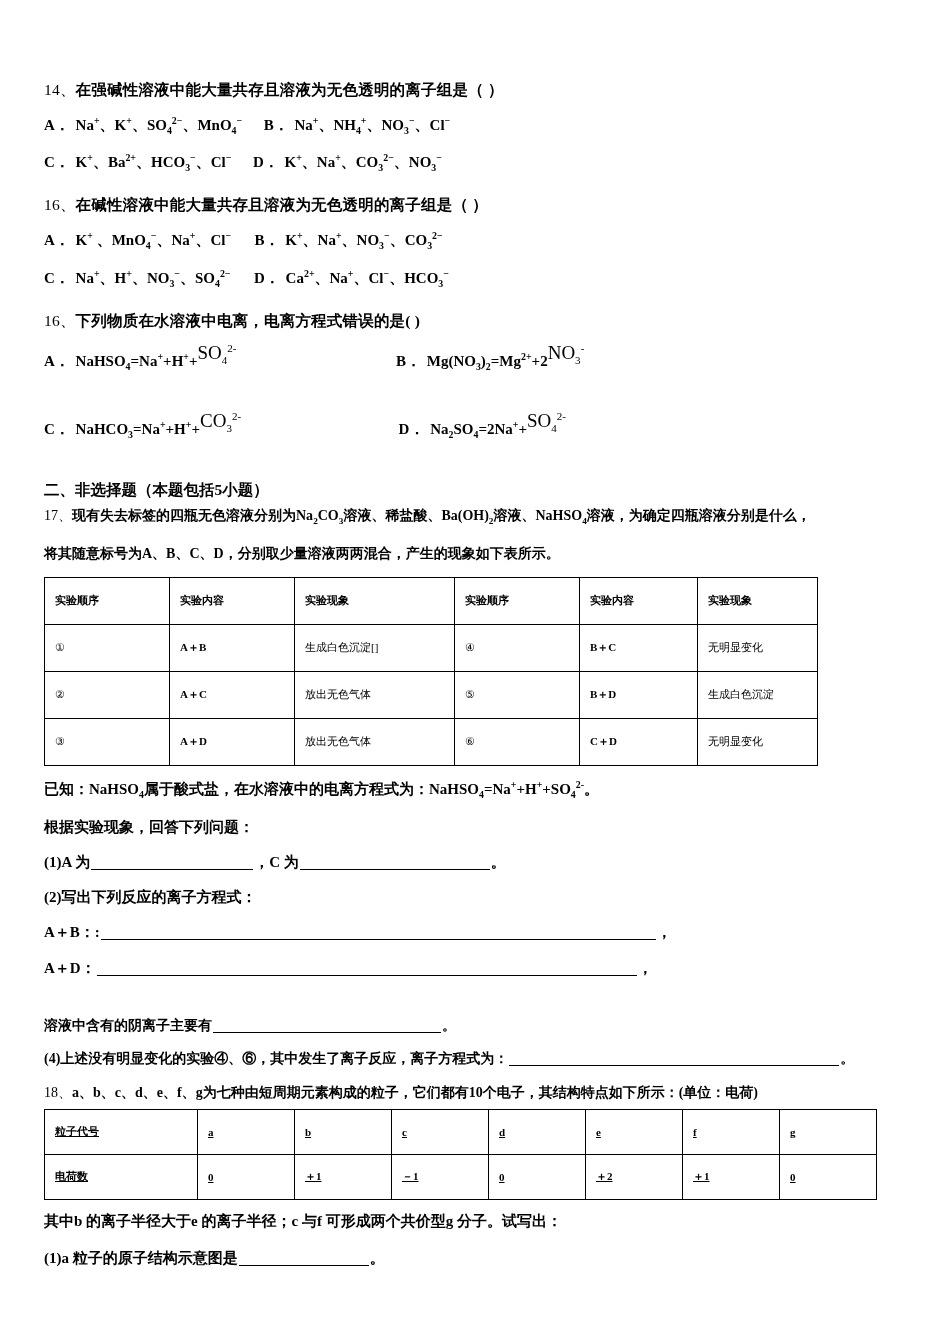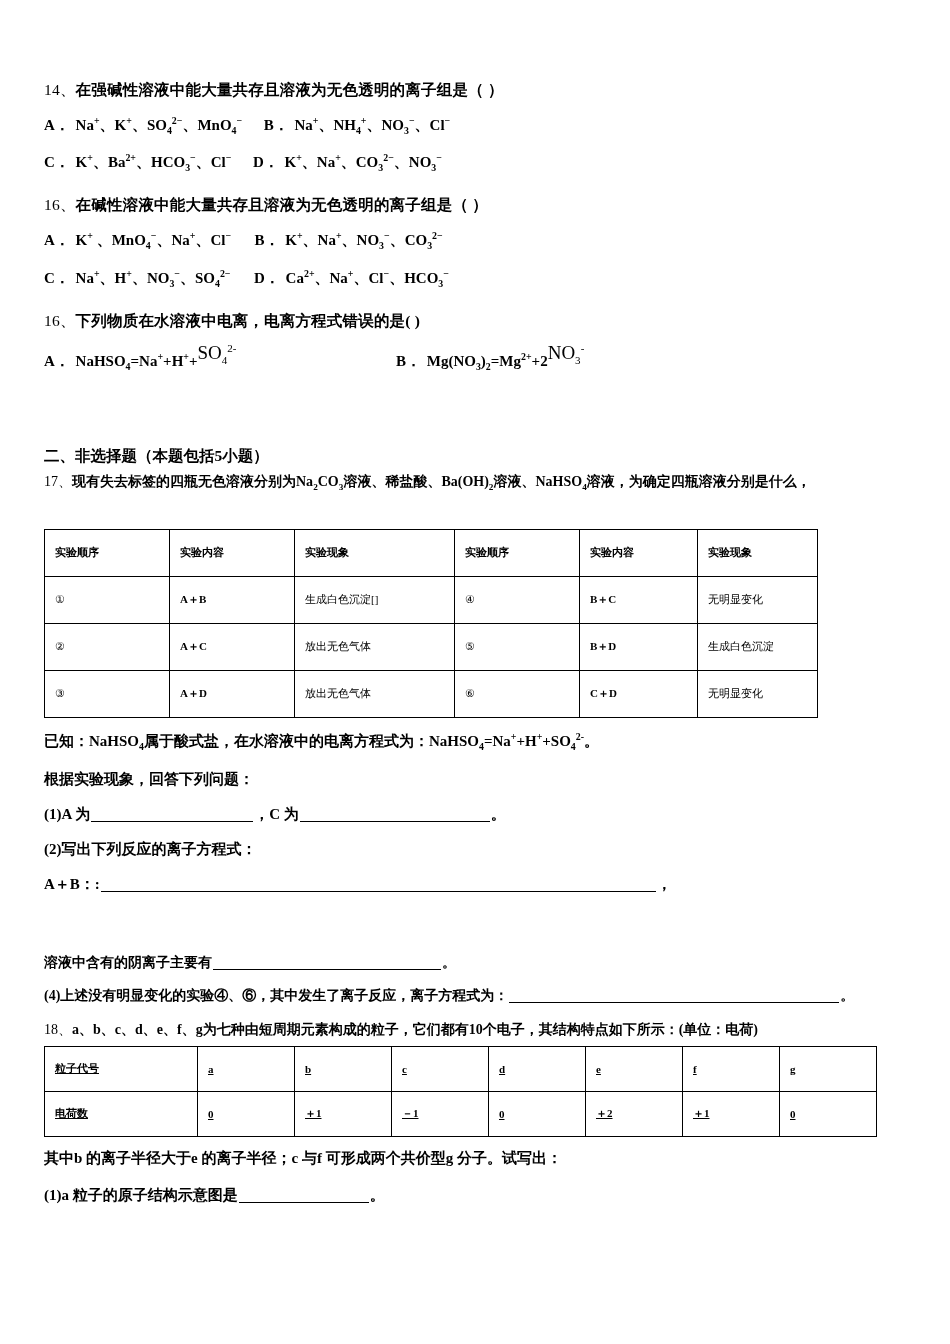--- a/index.html
+++ b/index.html
@@ -191,30 +191,38 @@
   </div>
   <div style="height:22px"></div>
   <div class="opt-row" style="height:34px;">
     <span class="lbl">A．</span>
     <span class="ion">NaHSO<sub>4</sub>=Na<sup>+</sup>+H<sup>+</sup>+<span class="eqobj">SO<sub>4</sub><sup>2-</sup></span></span>
     <span style="display:inline-block;width:152px"></span>
     <span class="lbl">B．</span>
     <span class="ion">Mg(NO<sub>3</sub>)<sub>2</sub>=Mg<sup>2+</sup>+2<span class="eqobj">NO<sub>3</sub><sup>-</sup></span></span>
   </div>
   <div style="height:34px"></div>
+  <div class="opt-row" style="height:34px;">
+    <span class="lbl">C．</span>
+    <span class="ion">NaHCO<sub>3</sub>=Na<sup>+</sup>+H<sup>+</sup>+<span class="eqobj">CO<sub>3</sub><sup>2-</sup></span></span>
+    <span style="display:inline-block;width:150px"></span>
+    <span class="lbl">D．</span>
+    <span class="ion">Na<sub>2</sub>SO<sub>4</sub>=2Na<sup>+</sup>+<span class="eqobj">SO<sub>4</sub><sup>2-</sup></span></span>
+  </div>
 
   <div style="height:30px"></div>
 
   <div class="sec-head">二、非选择题（本题包括5小题）</div>
   <div style="height:11px"></div>
 
   <div class="para para-small">
     <span class="num">17、</span><span>现有失去标签的四瓶无色溶液分别为Na<sub>2</sub>CO<sub>3</sub>溶液、稀盐酸、Ba(OH)<sub>2</sub>溶液、NaHSO<sub>4</sub>溶液，为确定四瓶溶液分别是什么，</span>
   </div>
   <div style="height:21px"></div>
+  <div class="para para-small">将其随意标号为A、B、C、D，分别取少量溶液两两混合，产生的现象如下表所示。</div>
 
   <div style="height:16px"></div>
 
   <table class="grid t1">
     <tbody>
           <tr>
       <td class="c0 head">实验顺序</td>
       <td class="c1 head">实验内容</td>
       <td class="c2 head">实验现象</td>
       <td class="c3 head">实验顺序</td>
@@ -263,20 +271,23 @@
   <div style="height:20px"></div>
 
   <div class="para">(2)写出下列反应的离子方程式：</div>
   <div style="height:20px"></div>
 
   <div class="para">
     <span>A＋B：:</span><span class="blank b-ab"></span><span>，</span>
   </div>
   <div style="height:21px"></div>
 
+  <div class="para">
+    <span>A＋D：</span><span class="blank b-ad"></span><span>，</span>
+  </div>
   <div style="height:21px"></div>
 
   <div style="height:21px"></div>
   <div class="para para-small">
     <span>溶液中含有的阴离子主要有</span><span class="blank b-b3b"></span><span>。</span>
   </div>
   <div style="height:18px"></div>
   <div class="para para-small">
     <span>(4)上述没有明显变化的实验④、⑥，其中发生了离子反应，离子方程式为：</span><span class="blank b-b4"></span><span>。</span>
   </div>

